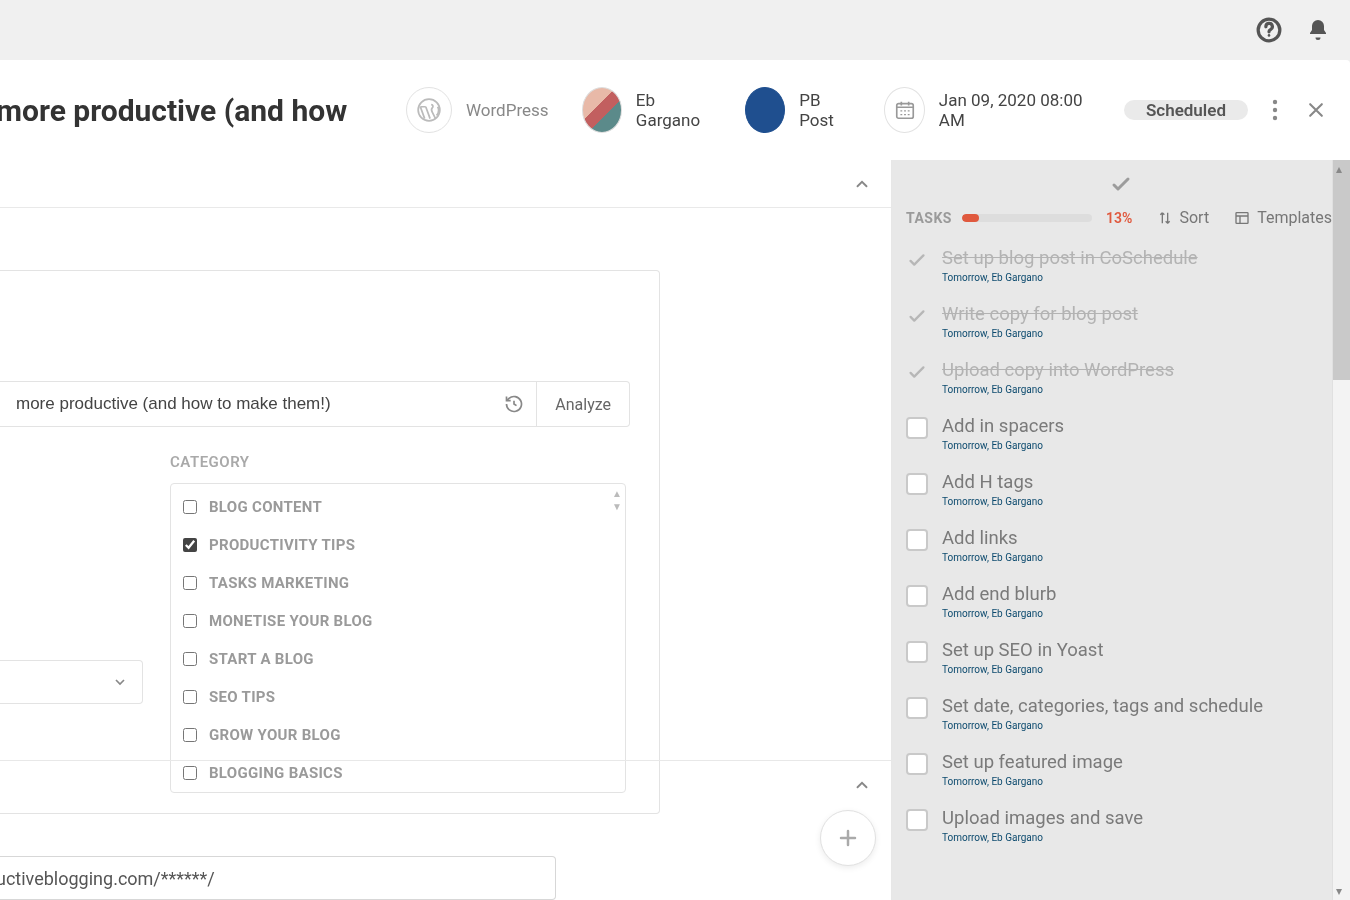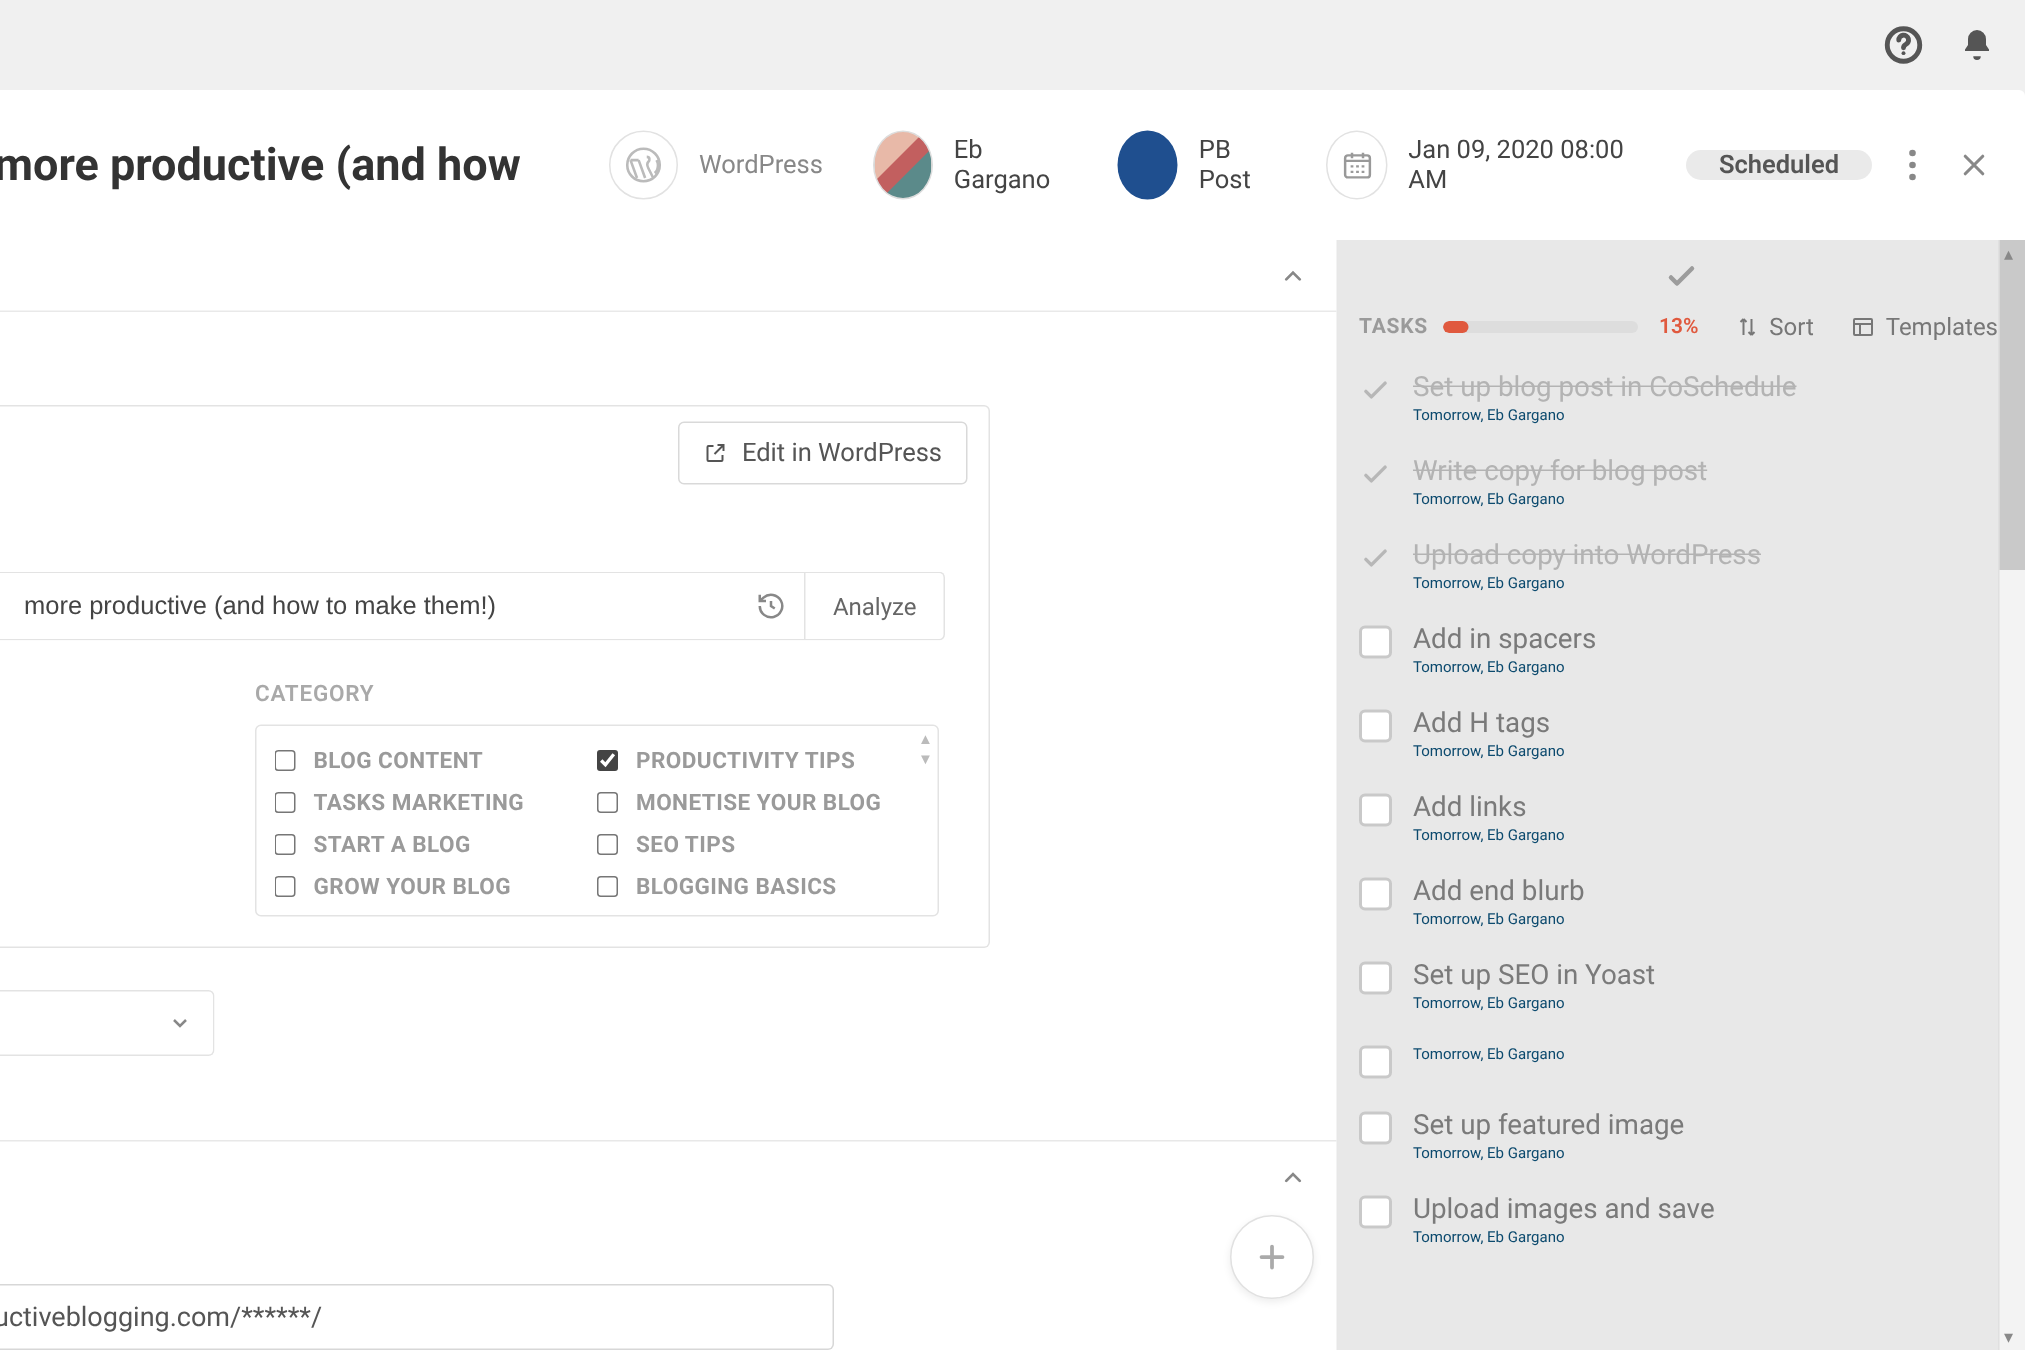--- a/index.html
+++ b/index.html
@@ -196,22 +196,22 @@
     margin-bottom: 12px;
   }
   .cat-box {
     border:1px solid #e3e3e3;
     border-radius:4px;
     padding: 14px 12px 10px 12px;
     position:relative;
   }
   .cat-grid {
     display:grid;
-    grid-template-columns: 1fr 1fr;
-    row-gap: 10px;
+    grid-template-columns: 1fr;
+    row-gap: 20px;
   }
   .cat-item {
     display:flex;
     align-items:center;
     gap:12px;
     font-size:15px;
     font-weight:700;
     color:#9a9a9a;
     letter-spacing:.3px;
   }
@@ -470,26 +470,20 @@
 <div class="body-area">
   <div class="left-col">
 
     <div class="section-collapse">
       <svg width="18" height="18" viewBox="0 0 24 24" fill="none" stroke="currentColor" stroke-width="2.5" stroke-linecap="round">
           <path d="M6 15l6-6 6 6"></path>
         </svg>
     </div>
 
     <div class="content-card">
-      <div class="edit-wp">
-        <svg width="16" height="16" viewBox="0 0 24 24" fill="none" stroke="currentColor" stroke-width="2">
-            <path d="M14 4h6v6M20 4l-9 9M19 14v5a1 1 0 0 1-1 1H5a1 1 0 0 1-1-1V6a1 1 0 0 1 1-1h5"></path>
-          </svg>
-        <span>Edit in WordPress</span>
-      </div>
 
       <div class="title-row">
         <input class="title-input" type="text" value="more productive (and how to make them!)" style="">
         <div class="history-icon">
           <svg width="20" height="20" viewBox="0 0 24 24" fill="none" stroke="currentColor" stroke-width="2">
               <path d="M3 12a9 9 0 1 0 3-6.7L3 8"></path>
               <path d="M3 3v5h5"></path>
               <path d="M12 8v4l3 2"></path>
             </svg>
         </div>
@@ -658,20 +652,21 @@
         <div class="task">
           <div class="check"></div>
           <div class="body">
             <div class="title">Set up SEO in Yoast</div>
             <div class="meta">Tomorrow,   Eb Gargano</div>
           </div>
         </div>
         <div class="task">
           <div class="check"></div>
           <div class="body">
+            <div class="title">Set date, categories, tags and schedule</div>
             <div class="meta">Tomorrow,   Eb Gargano</div>
           </div>
         </div>
         <div class="task">
           <div class="check"></div>
           <div class="body">
             <div class="title">Set up featured image</div>
             <div class="meta">Tomorrow,   Eb Gargano</div>
           </div>
         </div>

